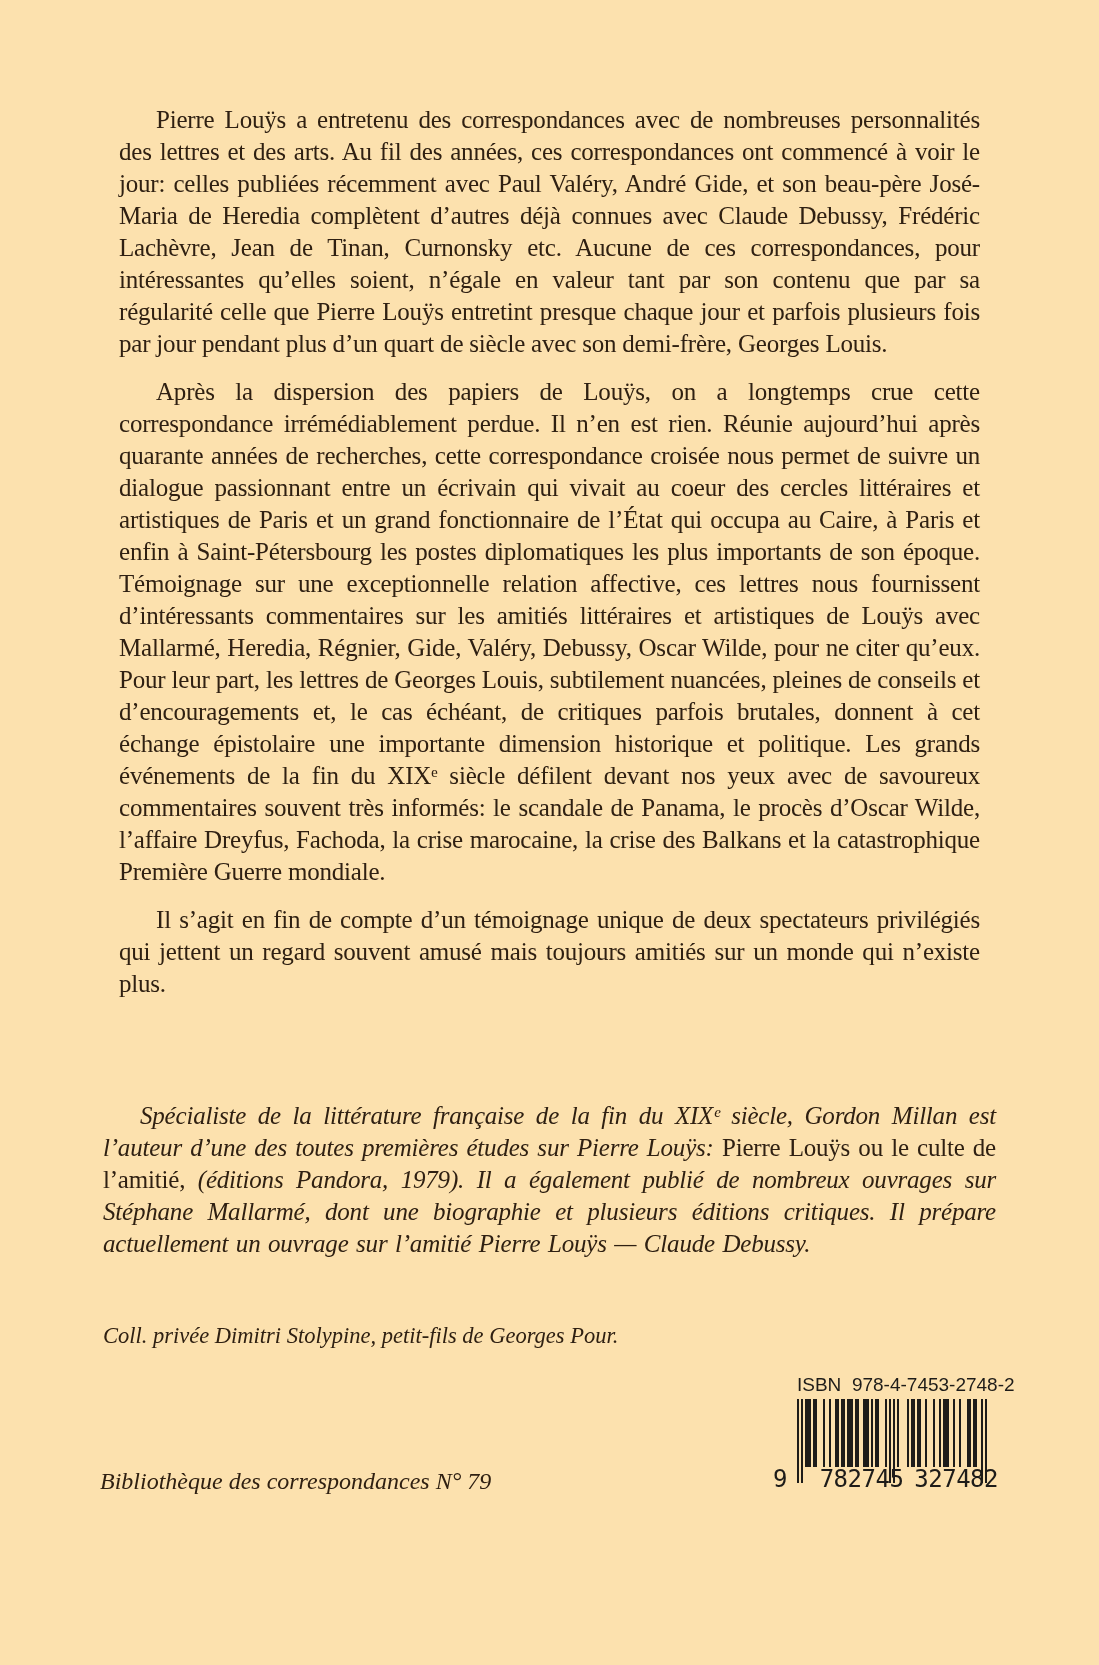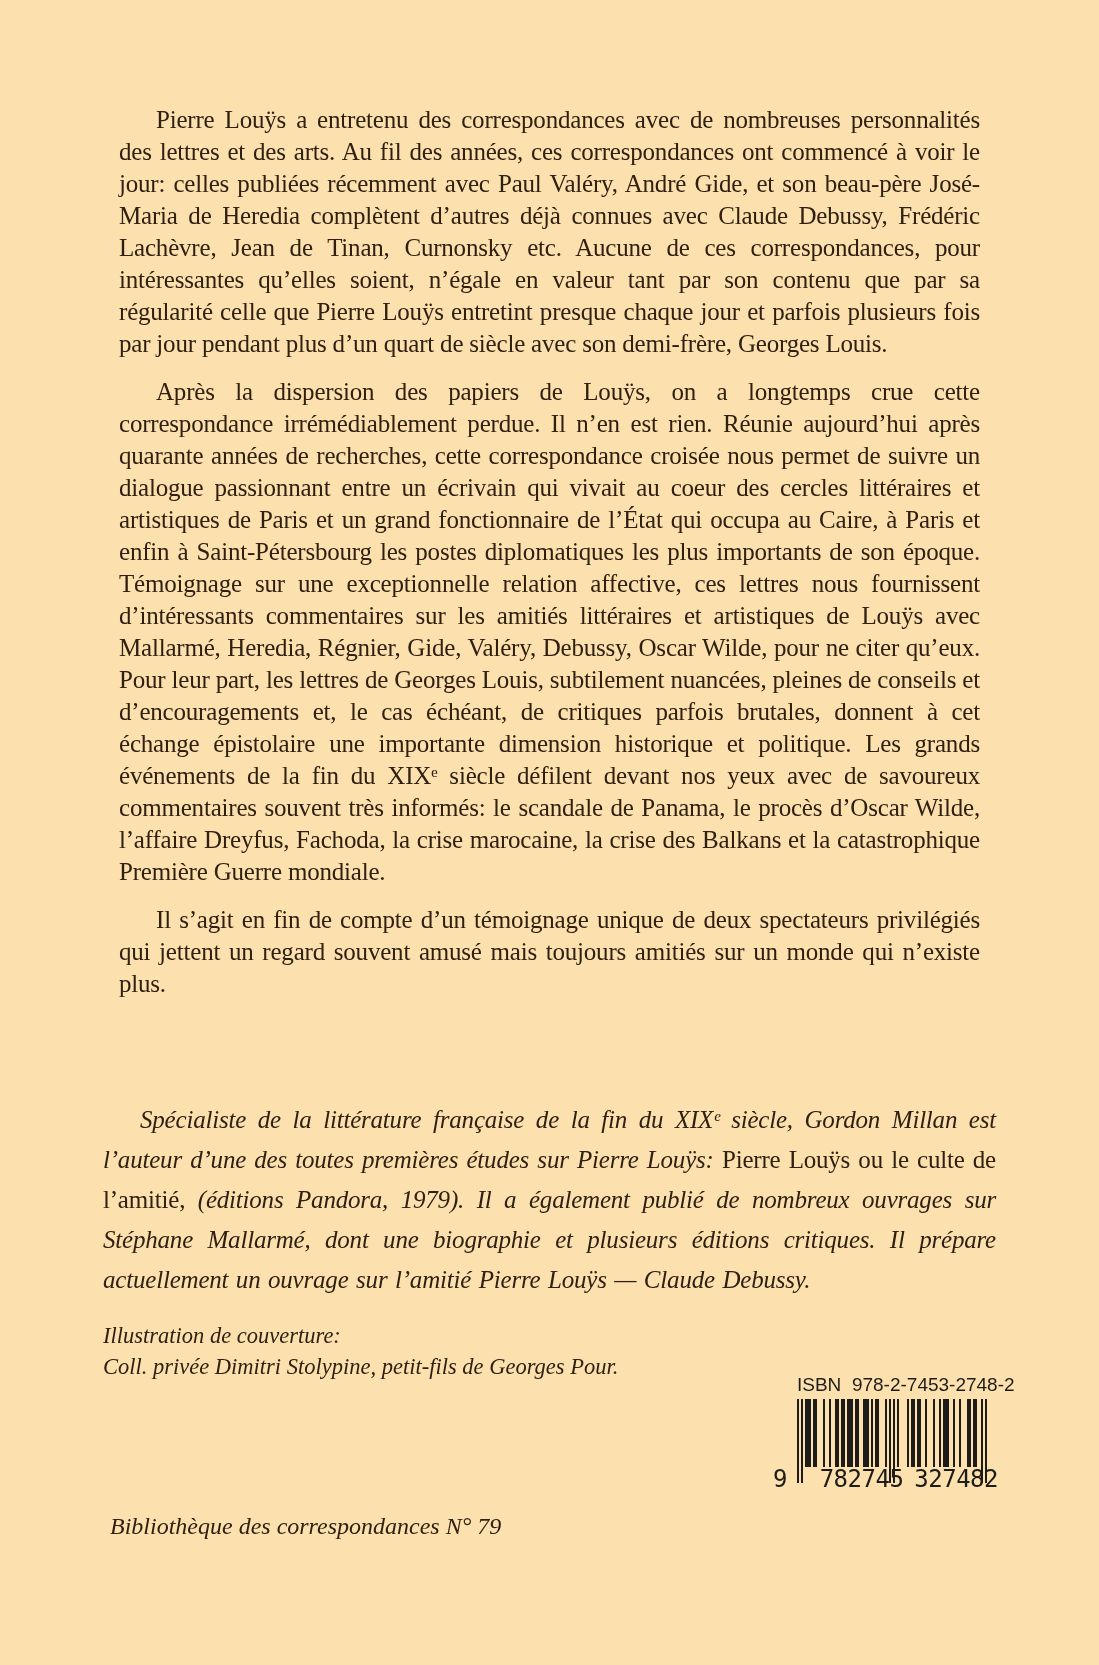--- a/index.html
+++ b/index.html
@@ -10,33 +10,33 @@
     color:#2f2012;
   }
   .synopsis{
     position:absolute;left:103px;top:88px;width:893px;
     font-size:25px;line-height:32px;letter-spacing:-0.2px;
     text-align:justify;
   }
   .synopsis p{margin:16px;text-indent:37px;font-family:Liberation Serif, serif;}
   .author-bio{
     position:absolute;left:103px;top:1100px;width:893px;
-    font-size:25px;line-height:40px;letter-spacing:-0.2px;word-spacing:1.5px;
+    font-size:25px;line-height:32px;letter-spacing:-0.2px;word-spacing:1.5px;
     text-align:justify;font-style:italic;
   }
   .author-bio p{margin:0;text-indent:37px;}
   .roman{font-style:normal;}
   .credits{
     position:absolute;left:103px;top:1320px;width:620px;
     font-size:22.5px;line-height:31px;font-style:italic;
   }
   .credits div{margin:0;}
   .collection{
-    position:absolute;left:110px;top:1468px;
-    font-size:24px;font-style:italic;margin-top:45px;
+    position:absolute;left:100px;top:1468px;
+    font-size:24px;font-style:italic;
   }
   .isbn-block{
     position:absolute;left:797px;top:1374px;width:196px;
   }
   .isbn-label{
     font-family:"Liberation Sans","DejaVu Sans",sans-serif;
     font-size:19px;color:#1e1c19;text-align:center;
     white-space:pre;margin-bottom:3px;
   }
   .barcode-wrap{position:relative;width:190px;height:120px;}
@@ -58,28 +58,27 @@
   <p>Pierre Louÿs a entretenu des correspondances avec de nombreuses personnalités des lettres et des arts. Au fil des années, ces correspondances ont commencé à voir le jour: celles publiées récemment avec Paul Valéry, André Gide, et son beau-père José-Maria de Heredia complètent d’autres déjà connues avec Claude Debussy, Frédéric Lachèvre, Jean de Tinan, Curnonsky etc. Aucune de ces correspondances, pour intéressantes qu’elles soient, n’égale en valeur tant par son contenu que par sa régularité celle que Pierre Louÿs entretint presque chaque jour et parfois plusieurs fois par jour pendant plus d’un quart de siècle avec son demi-frère, Georges Louis.</p>
   <p>Après la dispersion des papiers de Louÿs, on a longtemps crue cette correspondance irrémédiablement perdue. Il n’en est rien. Réunie aujourd’hui après quarante années de recherches, cette correspondance croisée nous permet de suivre un dialogue passionnant entre un écrivain qui vivait au coeur des cercles littéraires et artistiques de Paris et un grand fonctionnaire de l’État qui occupa au Caire, à Paris et enfin à Saint-Pétersbourg les postes diplomatiques les plus importants de son époque. Témoignage sur une exceptionnelle relation affective, ces lettres nous fournissent d’intéressants commentaires sur les amitiés littéraires et artistiques de Louÿs avec Mallarmé, Heredia, Régnier, Gide, Valéry, Debussy, Oscar Wilde, pour ne citer qu’eux. Pour leur part, les lettres de Georges Louis, subtilement nuancées, pleines de conseils et d’encouragements et, le cas échéant, de critiques parfois brutales, donnent à cet échange épistolaire une importante dimension historique et politique. Les grands événements de la fin du XIXᵉ siècle défilent devant nos yeux avec de savoureux commentaires souvent très informés: le scandale de Panama, le procès d’Oscar Wilde, l’affaire Dreyfus, Fachoda, la crise marocaine, la crise des Balkans et la catastrophique Première Guerre mondiale.</p>
   <p>Il s’agit en fin de compte d’un témoignage unique de deux spectateurs privilégiés qui jettent un regard souvent amusé mais toujours amitiés sur un monde qui n’existe plus.</p>
 </div>
 
 <div class="author-bio">
   <p><span>Spécialiste de la littérature française de la fin du XIXᵉ siècle, Gordon Millan est l’auteur d’une des toutes premières études sur Pierre Louÿs: </span><span class="roman">Pierre Louÿs ou le culte de l’amitié, </span><span>(éditions Pandora, 1979). Il a également publié de nombreux ouvrages sur Stéphane Mallarmé, dont une biographie et plusieurs éditions critiques. Il prépare actuellement un ouvrage sur l’amitié Pierre Louÿs — Claude Debussy.</span></p>
 </div>
 
 <div class="credits">
-  <div>Illustration de couverture:</div>
   <div>Coll. privée Dimitri Stolypine, petit-fils de Georges Pour.</div>
 </div>
 
 <div class="collection">Bibliothèque des correspondances N° 79</div>
 
 <div class="isbn-block">
-  <div class="isbn-label">ISBN  978-2-7453-2748-2</div>
+  <div class="isbn-label">ISBN  978-4-7453-2748-2</div>
   <div class="barcode-wrap">
     <svg class="barcode-svg" id="barcode-svg" width="190" height="90">
         <rect x="0" y="0" width="2" height="84" fill="#1e1c19"></rect>
         <rect x="4" y="0" width="2" height="84" fill="#1e1c19"></rect>
         <rect x="8" y="0" width="2" height="68" fill="#1e1c19"></rect>
         <rect x="10" y="0" width="2" height="68" fill="#1e1c19"></rect>
         <rect x="12" y="0" width="2" height="68" fill="#1e1c19"></rect>
         <rect x="16" y="0" width="2" height="68" fill="#1e1c19"></rect>
         <rect x="18" y="0" width="2" height="68" fill="#1e1c19"></rect>
         <rect x="26" y="0" width="2" height="68" fill="#1e1c19"></rect>

